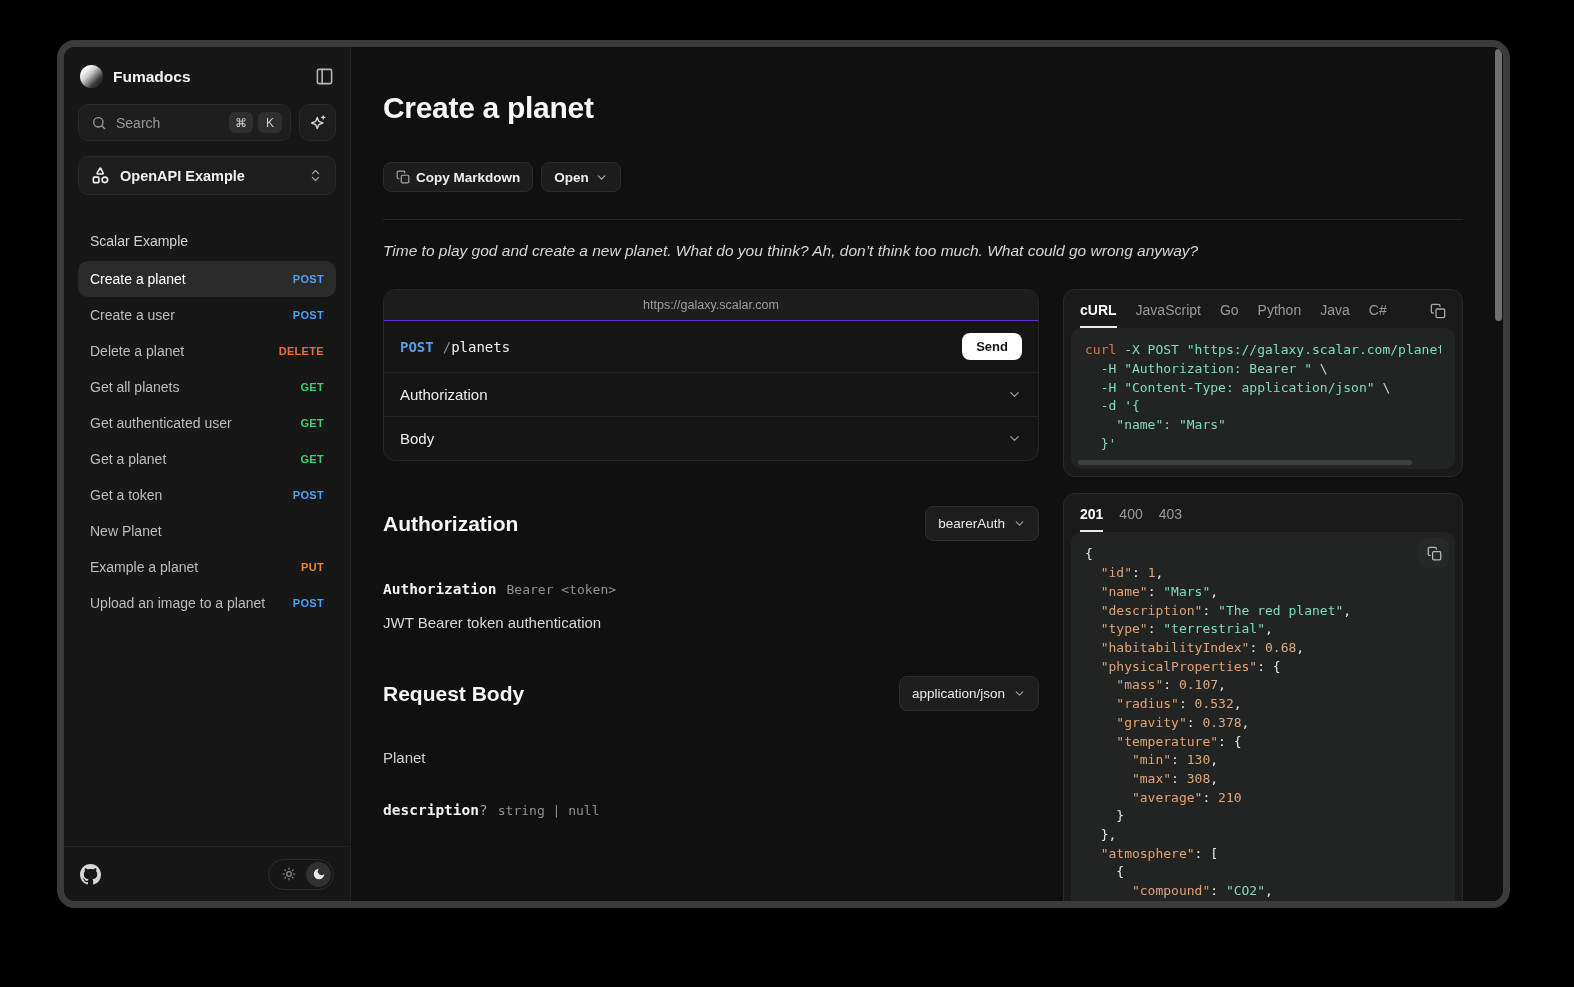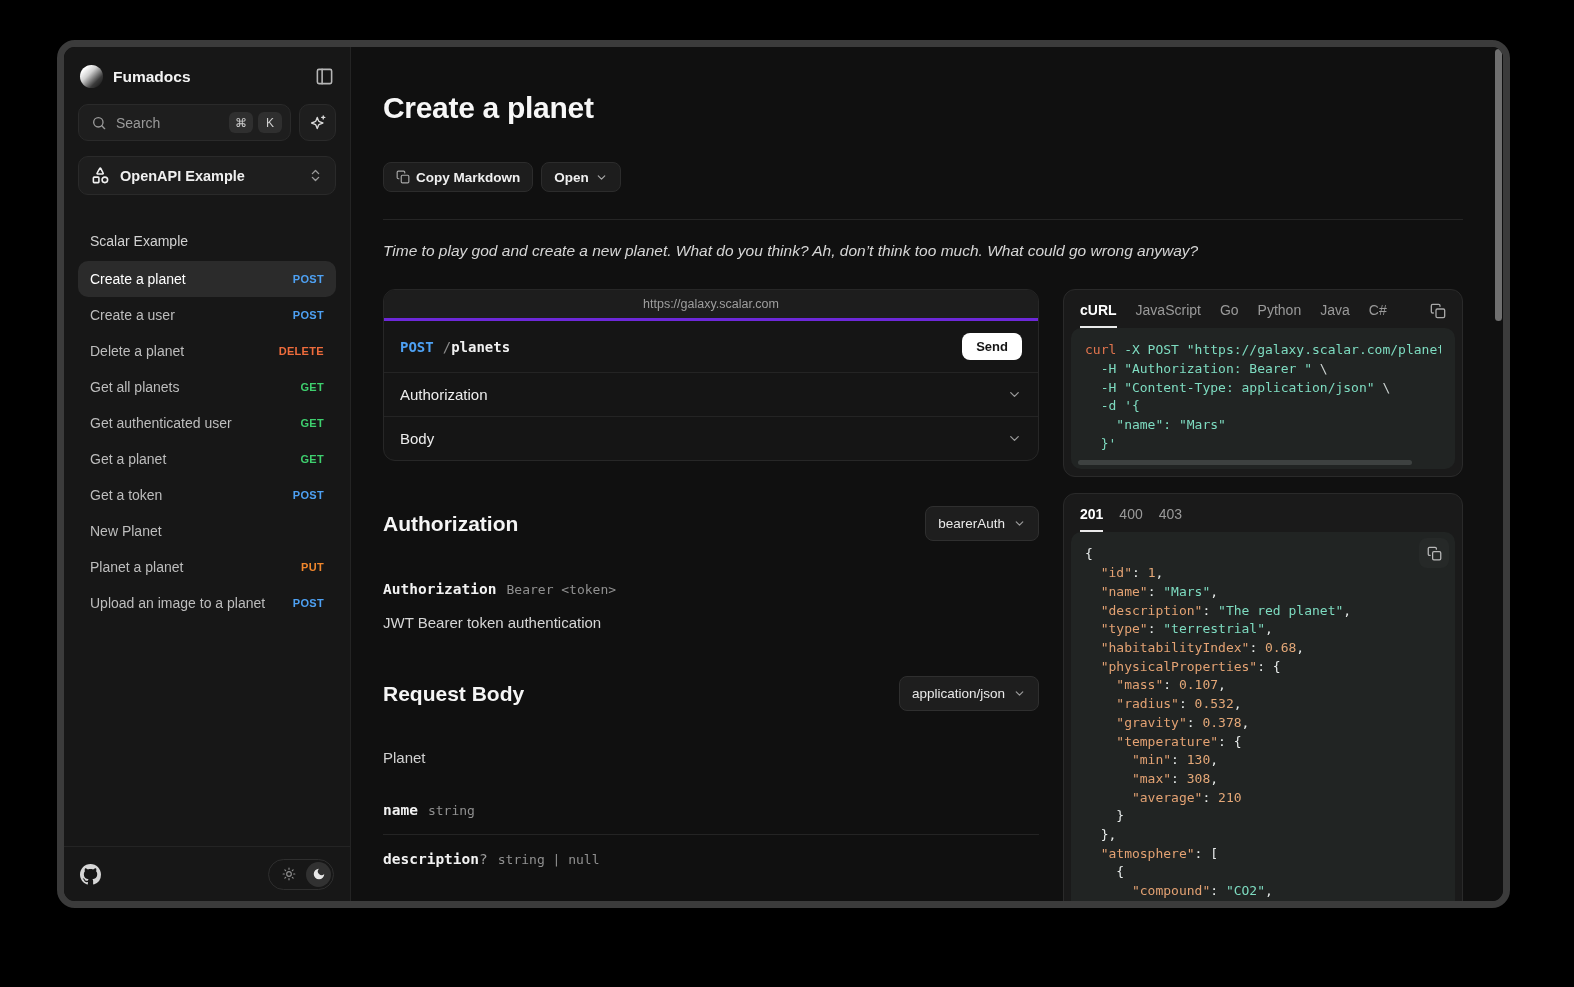--- a/index.html
+++ b/index.html
@@ -68,27 +68,27 @@
   .btn .ic { color:#a8a8a8; display:flex; }
   .top-divider { border:none; border-top:1px solid #252525; margin-top:27px; }
   .description { margin-top:19px; color:#d6d6d6; font-size:15.5px; line-height:1.5;font-style:italic; }
 
   .columns { display:flex; gap:24px; margin-top:27px; align-items:flex-start; }
   .col-left { flex:1; min-width:0; }
   .col-right { width:400px; min-width:400px; }
 
   
   .pg-card { border:1px solid #272727; border-radius:12px; background:#151515; overflow:hidden; }
-  .pg-url { height:31px; background:#1d1d1d; border-bottom:3px solid #6d28d9; display:flex;
+  .pg-url { height:31px; background:#1d1d1d; border-bottom:1px solid #6d28d9; display:flex;
             align-items:center; justify-content:center; color:#9e9e9e; font-size:12.5px; }
   .pg-req { height:51px; display:flex; align-items:center; padding:0 16px; }
   .mono { font-family:"DejaVu Sans Mono", monospace; }
   .pg-method { color:#4ea1f3; font-size:14px; font-weight:700; }
   .pg-slash { color:#8a8a8a; font-size:14px; margin-left:9px; }
-  .pg-path { color:#f0f0f0; font-size:14px;font-weight:bold; }
+  .pg-path { color:#f0f0f0; font-size:14px; }
   .send-btn { margin-left:auto; background:#fff; color:#141414; border:none; border-radius:8px;
               font-size:13px; font-weight:600; padding:6px 14px; cursor:pointer; font-family:"Liberation Sans",sans-serif; }
   .pg-acc { height:44px; border-top:1px solid #242424; display:flex; align-items:center;
             padding:0 16px; color:#ededed; font-size:15px; cursor:pointer; }
   .pg-acc .chev { margin-left:auto; color:#9a9a9a; display:flex; }
 
   
   .sec-head { display:flex; align-items:center; margin-top:45px; }
   .sec-title { color:#f5f5f5; font-size:21px; font-weight:700; }
   .dd-btn { margin-left:auto; height:35px; background:#1e1e1e; border:1px solid #2f2f2f; border-radius:8px;
@@ -238,21 +238,21 @@
             <span class="label">Get a token</span>
             <span class="badge POST">POST</span>
           </a>
 
           <a class="sb-item">
             <span class="label">New Planet</span>
             <span class="badge"></span>
           </a>
 
           <a class="sb-item">
-            <span class="label">Planet a planet</span>
+            <span class="label">Example a planet</span>
             <span class="badge PUT">PUT</span>
           </a>
 
           <a class="sb-item">
             <span class="label">Upload an image to a planet</span>
             <span class="badge POST">POST</span>
           </a>
         </nav>
 
       <div class="sb-footer">
@@ -368,25 +368,20 @@
                   <span class="chev">
                     <svg width="13" height="13" viewBox="0 0 24 24" fill="none" stroke="currentColor" stroke-width="2.2" stroke-linecap="round" stroke-linejoin="round">
                         <path d="m6 9 6 6 6-6"></path>
                       </svg>
                   </span>
                 </button>
               </div>
               <p class="schema-name">Planet</p>
               <div class="fields">
 
-                  <div class="field">
-                    <span class="fname mono">name</span>
-                    <span class="fopt mono"></span>
-                    <span class="ftype mono">string</span>
-                  </div>
 
                   <div class="field">
                     <span class="fname mono">description</span>
                     <span class="fopt mono">?</span>
                     <span class="ftype mono">string | null</span>
                   </div>
                 </div>
             </section>
           </div>
 

